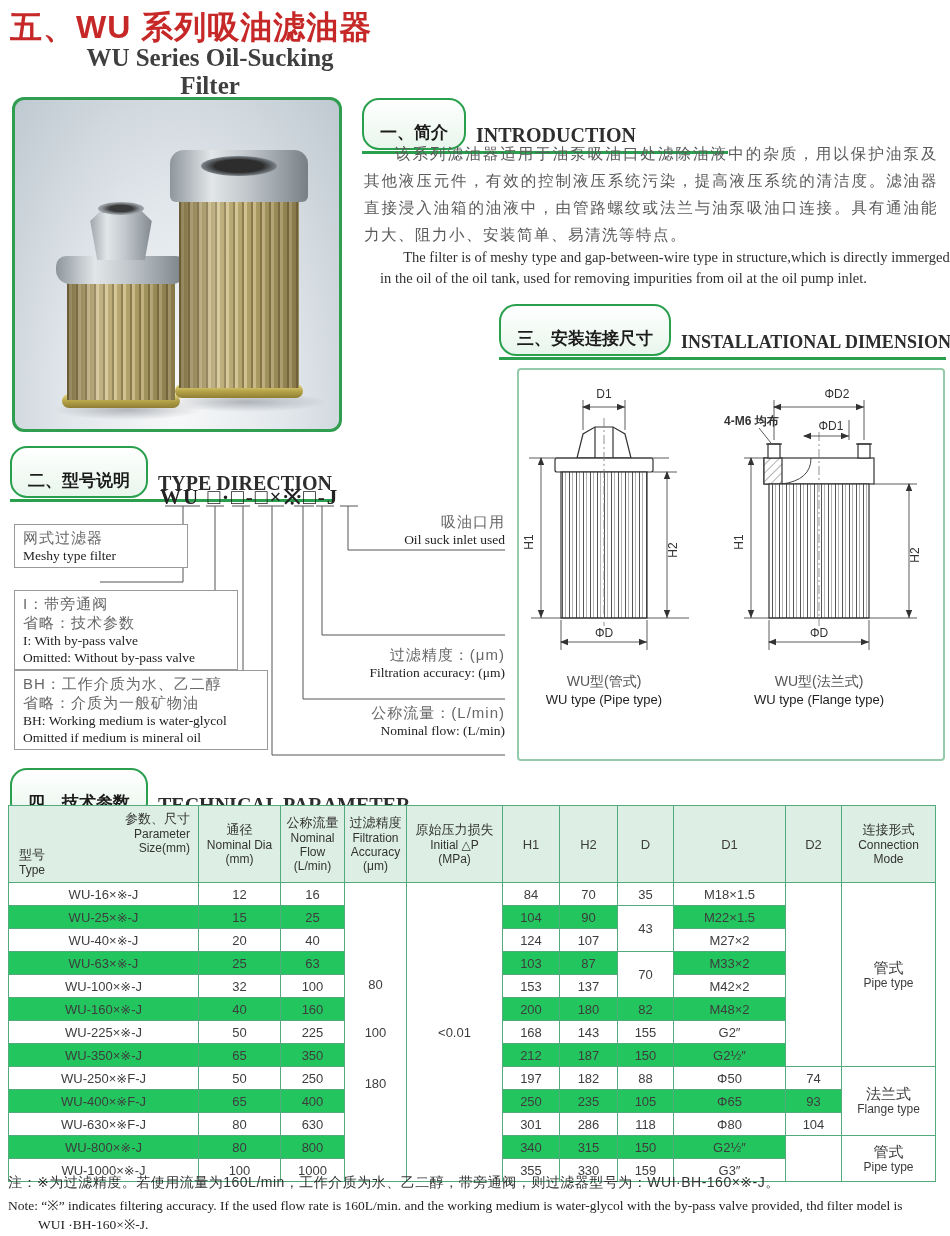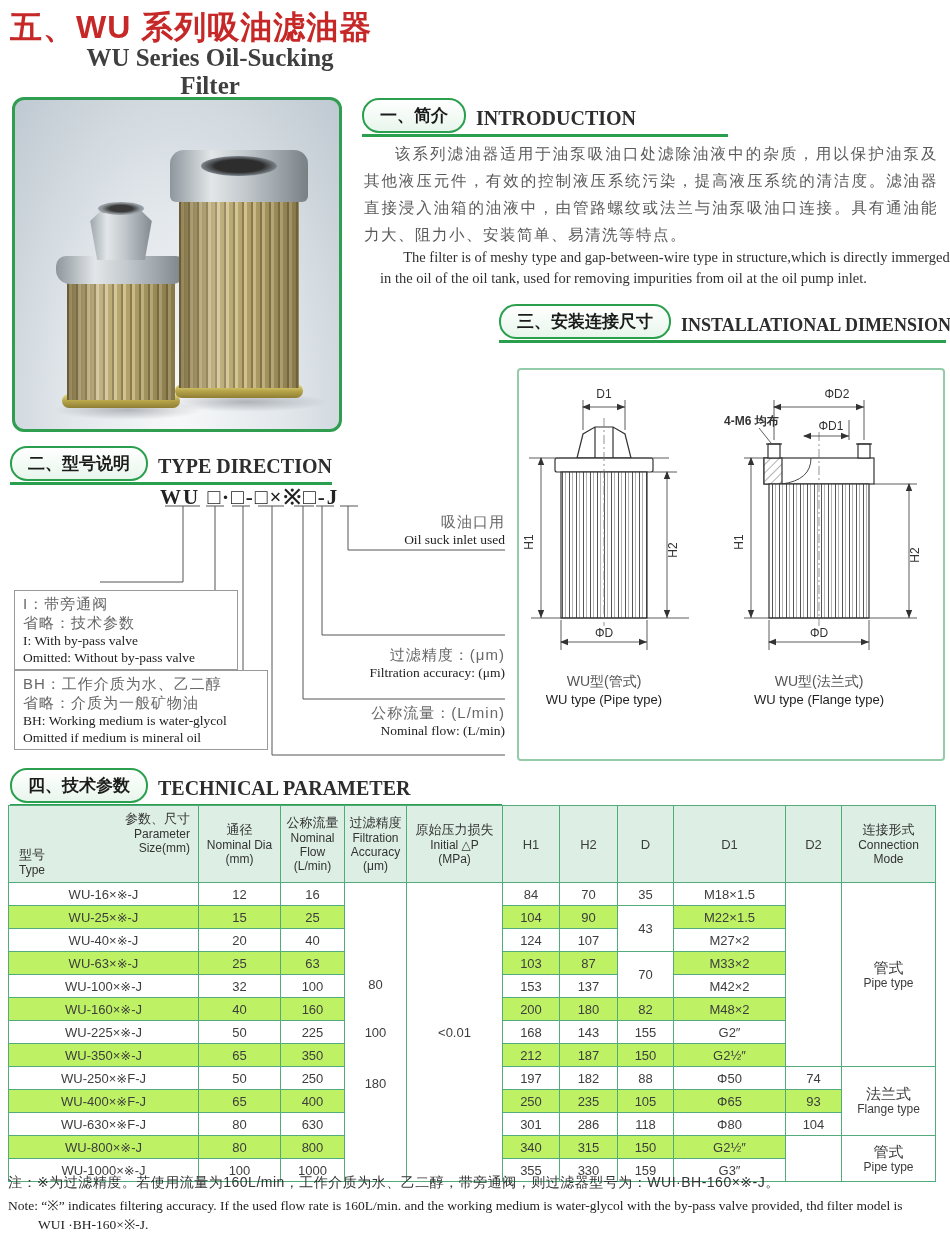--- a/index.html
+++ b/index.html
@@ -6,21 +6,21 @@
   #page{position:relative;width:950px;height:1236px;background:#fff;overflow:hidden;
         font-family:"Liberation Sans","DejaVu Sans",sans-serif;color:#333;}
   .abs{position:absolute;}
 
   
   .main-title{font-size:32px;font-weight:bold;color:#c62828;letter-spacing:1px;}
   .sub-title{font-size:25px;font-weight:bold;color:#3f3f3f;font-family:"Liberation Serif","DejaVu Serif",serif;text-align:center;}
 
   
   .sec{display:flex;align-items:flex-end;gap:10px;border-bottom:3px solid #2aa04e;padding-bottom:1px;}
-  .pill{display:inline-block;border:2px solid #2aa04e;border-radius:17px;padding:4px 16px 4px;
+  .pill{display:inline-block;border:2px solid #2aa04e;border-radius:17px;padding:21px 16px 4px;
         background:linear-gradient(#ffffff,#e8f6ec);font-weight:bold;font-size:17px;color:#1b1b1b;white-space:nowrap;}
   .sec-en{font-family:"Liberation Serif","DejaVu Serif",serif;font-weight:bold;font-size:20px;color:#2d2d2d;
           white-space:nowrap;padding-bottom:3px;}
 
   
   .photo{left:12px;top:97px;width:324px;height:329px;border:3px solid #2f9e50;border-radius:12px;
          background:radial-gradient(ellipse at 50% 95%, #f7f8f9 0%, #e3e8ec 45%, #bfc9d1 100%);overflow:hidden;}
   .metal{background:linear-gradient(90deg,#8e979d 0%,#e2e6e8 30%,#c2c8cc 55%,#9aa2a8 80%,#787f85 100%);}
   .pleats{background:
       linear-gradient(90deg, rgba(60,50,20,.45) 0%, rgba(255,255,255,.18) 30%, rgba(0,0,0,0) 55%, rgba(60,50,20,.38) 100%),
@@ -41,21 +41,21 @@
   .lbl-zh{font-size:15px;color:#686868;line-height:19px;letter-spacing:1px;}
   .lbl-en{font-family:"Liberation Serif","DejaVu Serif",serif;font-size:13.5px;color:#222;line-height:17px;}
   .r-lbl{text-align:right;}
 
   
   table.tech{border-collapse:collapse;table-layout:fixed;width:928px;}
   table.tech th,table.tech td{border:1px solid #53ab7c;font-size:13px;color:#3d3d3d;text-align:center;padding:0;height:22px;overflow:hidden;}
   table.tech th{background:#ddefe4;font-weight:normal;height:76px;}
   .hz{font-size:13px;line-height:16px;color:#333;}
   .he{font-size:12px;line-height:14px;color:#333;}
-  td.g{background:#bef264;}
+  td.g{background:#22c55e;}
   td.type-cell{text-align:left;padding-left:28px;}
   td.merged-cell{position:relative;background:#fff;}
   .fv{position:absolute;left:0;right:0;transform:translateY(-50%);}
   .fv0{top:34%}.fv1{top:50%}.fv2{top:67%}
   .cz{font-size:15px;line-height:17px;}
   .ce{font-size:12px;line-height:15px;}
   .corner{position:relative;background-image:linear-gradient(to bottom right,transparent 49.5%,#53ab7c 49.5%,#53ab7c 50.4%,transparent 50.4%);}
   .corner .ctop{position:absolute;top:5px;right:8px;text-align:right;}
   .corner .cbot{position:absolute;bottom:5px;left:10px;text-align:left;}
 
@@ -221,20 +221,24 @@
       <polyline points="215,26 215,184 14,184"></polyline>
       <polyline points="243,26 243,266 14,266"></polyline>
       <polyline points="272,26 272,275 505,275"></polyline>
       <polyline points="303,26 303,219 505,219"></polyline>
       <polyline points="322,26 322,155 505,155"></polyline>
       <polyline points="348,26 348,70 505,70"></polyline>
     </g>
   </svg>
   <div class="abs model-code" style="left:160px;top:482px;">WU □·□-□×※□-J</div>
 
+  <div class="abs lbl-box" style="left:14px;top:524px;width:156px;">
+    <div class="lbl-zh">网式过滤器</div>
+    <div class="lbl-en">Meshy type filter</div>
+  </div>
   <div class="abs lbl-box" style="left:14px;top:590px;width:206px;">
     <div class="lbl-zh">I：带旁通阀</div>
     <div class="lbl-zh">省略：技术参数</div>
     <div class="lbl-en">I: With by-pass valve</div>
     <div class="lbl-en">Omitted: Without by-pass valve</div>
   </div>
   <div class="abs lbl-box" style="left:14px;top:670px;width:236px;">
     <div class="lbl-zh">BH：工作介质为水、乙二醇</div>
     <div class="lbl-zh">省略：介质为一般矿物油</div>
     <div class="lbl-en">BH: Working medium is water-glycol</div>

